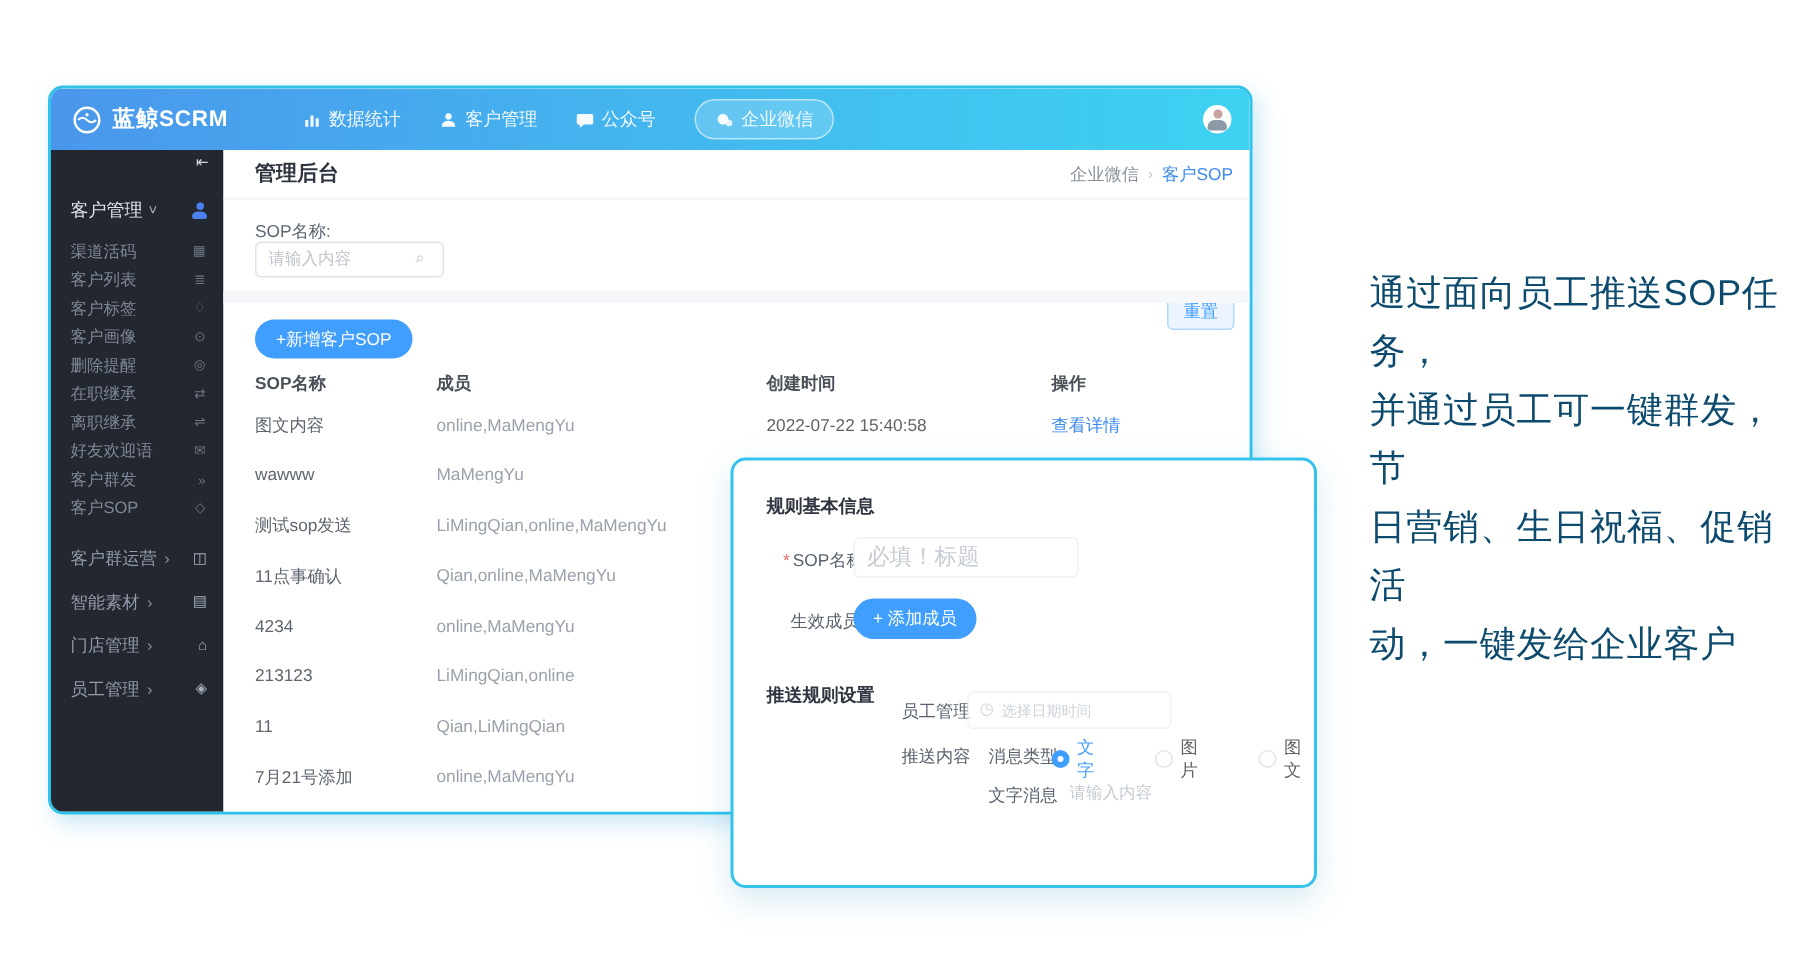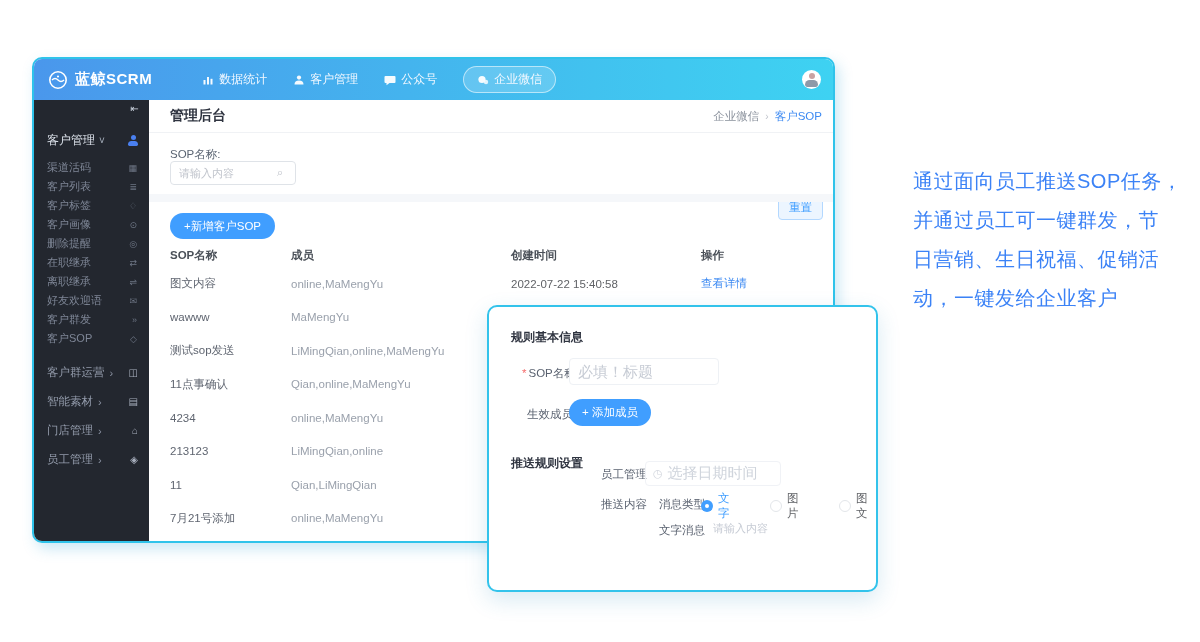--- a/index.html
+++ b/index.html
@@ -88,32 +88,32 @@
   .req { color:#f56c6c; margin-right:2px; }
   .m-input { position:absolute; border:1px solid #eef1f5; border-radius:4px; background:#fff;
     font-size:15px; color:#606266; outline:none; }
   .m-input::placeholder { color:#c6cbd4; }
   .sop-input { left:80px; top:51px; width:150px; height:27px; padding:0 8px; }
   .add-member-btn { position:absolute; left:80px; top:92px; height:27px; padding:0 13px; background:#409eff;
     border:none; border-radius:14px; color:#fff; font-size:11.5px; cursor:pointer; }
   .time-wrap { position:absolute; left:156px; top:154px; width:136px; height:25px; border:1px solid #f0f2f6;
     border-radius:4px; display:flex; align-items:center; padding:0 7px; gap:5px; cursor:text; }
   .clock-ico { color:#d3d7de; font-size:11px; line-height:1; }
-  .time-ph { font-size:15px; color:#cfd4dc; }
+  .time-ph { font-size:10px; color:#cfd4dc; }
   .radio-group { position:absolute; left:212px; top:184px; display:flex; align-items:flex-end; gap:32px; }
   .radio-opt { display:flex; align-items:center; gap:5px; font-size:11.5px; cursor:pointer; }
   .rdot { width:12px; height:12px; border-radius:50%; position:relative; flex:none; }
   .rdot.on { background:#409eff; }
   .rdot.on::after { content:""; position:absolute; inset:4px; background:#fff; border-radius:50%; }
   .rdot.off { border:1px solid #e3e6ea; background:#fff; }
   .radio-opt.on { color:#409eff; } .radio-opt.off { color:#606266; }
   .msg-ph { position:absolute; left:224px; top:214px; font-size:11px; color:#c6cbd4; }
 
   
-  .promo { position:absolute; left:913px; top:162px; width:286px; font-size:20px; color:#3b82f6;
+  .promo { position:absolute; left:913px; top:176px; width:286px; font-size:24px; color:#0c4a6e;
     line-height:39px; letter-spacing:.5px; white-space:pre-line; }
 </style>
 </head>
 <body>
 
 <div class="app-window">
 
   <div class="app-header">
     <div class="logo">
       <span>

